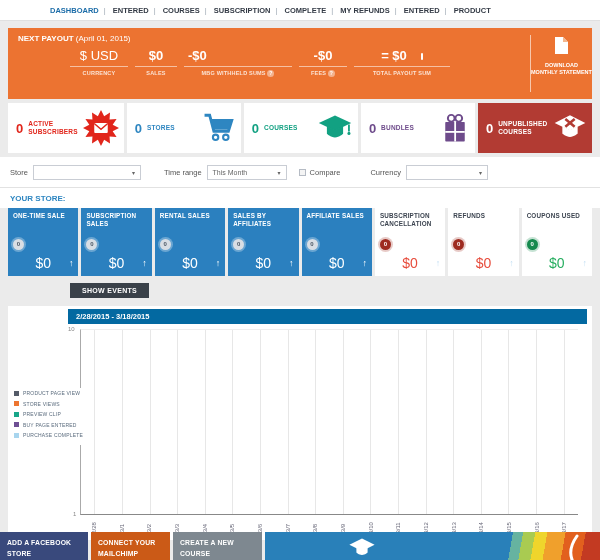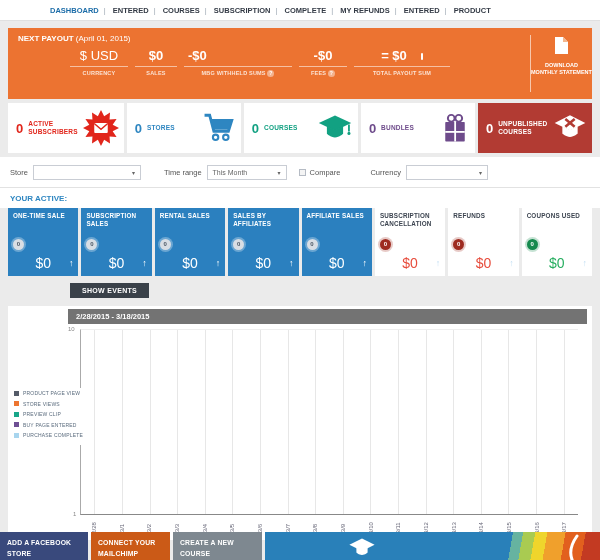--- a/index.html
+++ b/index.html
@@ -69,21 +69,21 @@
   .tile.light .arrow { color:#C3DFF3; }
 
   
   .events { position:relative; height:30px; margin:0 8px; }
   .show-events { position:absolute; left:62px; top:7px; background:#3A4149; color:#fff; font-size:7px; font-weight:bold; padding:4px 12px; letter-spacing:.3px; cursor:pointer; }
   .groupby { position:absolute; right:0; top:7px; display:flex; align-items:center; font-size:7.5px; font-weight:bold; color:#333; }
   .groupby .fselect { width:92px; height:16px; margin-left:5px; font-weight:normal; }
 
   
   .chart { margin:0 8px; background:#fff; height:234px; position:relative; }
-  .chart-head { position:absolute; left:60px; right:5px; top:3px; height:15px; background:#737373; color:#fff; font-size:7.5px; font-weight:bold; line-height:15px; padding-left:8px; }
+  .chart-head { position:absolute; left:60px; right:5px; top:3px; height:15px; background:#0369a1; color:#fff; font-size:7.5px; font-weight:bold; line-height:15px; padding-left:8px; }
   .plot { position:absolute; left:72px; right:14px; top:23px; bottom:25px; border-left:1px solid #AAA; border-bottom:1px solid #888; border-top:1px solid #EEE; }
   .gridrow { display:flex; height:100%; }
   .gcell { flex:1; background:linear-gradient(#E7E7E7,#E7E7E7) no-repeat 50% 0 / 1px 100%; }
   .ytick { position:absolute; font-size:6px; color:#888; }
   .ytick.top { left:-13px; top:-4px; }
   .ytick.bot { left:-8px; bottom:-3px; }
   .xlabels { position:absolute; left:72px; right:14px; bottom:2px; height:21px; display:flex; }
   .xcell { flex:1; position:relative; }
   .xcell span { position:absolute; left:50%; top:50%; transform:translate(-50%,-50%) rotate(-90deg); font-size:6px; color:#667; white-space:nowrap; }
   .legend { position:absolute; left:4px; top:82px; background:#fff; padding:2px; }
@@ -216,21 +216,21 @@
     <span class="checkbox"></span>
     <span>Compare</span>
   </span>
   <span class="flabel gap28">Currency</span>
   <div class="fselect w-cur">
     <span></span>
     <span class="caret">▾</span>
   </div>
 </div>
 
-<div class="sales-head">YOUR ACTIVE:</div>
+<div class="sales-head">YOUR STORE:</div>
 
 <div class="tiles">
   <div class="tile blue">
     <div class="tlbl">ONE-TIME SALE</div>
     <span class="badge">0</span>
     <div class="amt">$0</div>
     <span class="arrow">↑</span>
   </div>
   <div class="tile blue">
     <div class="tlbl">SUBSCRIPTION SALES</div>

